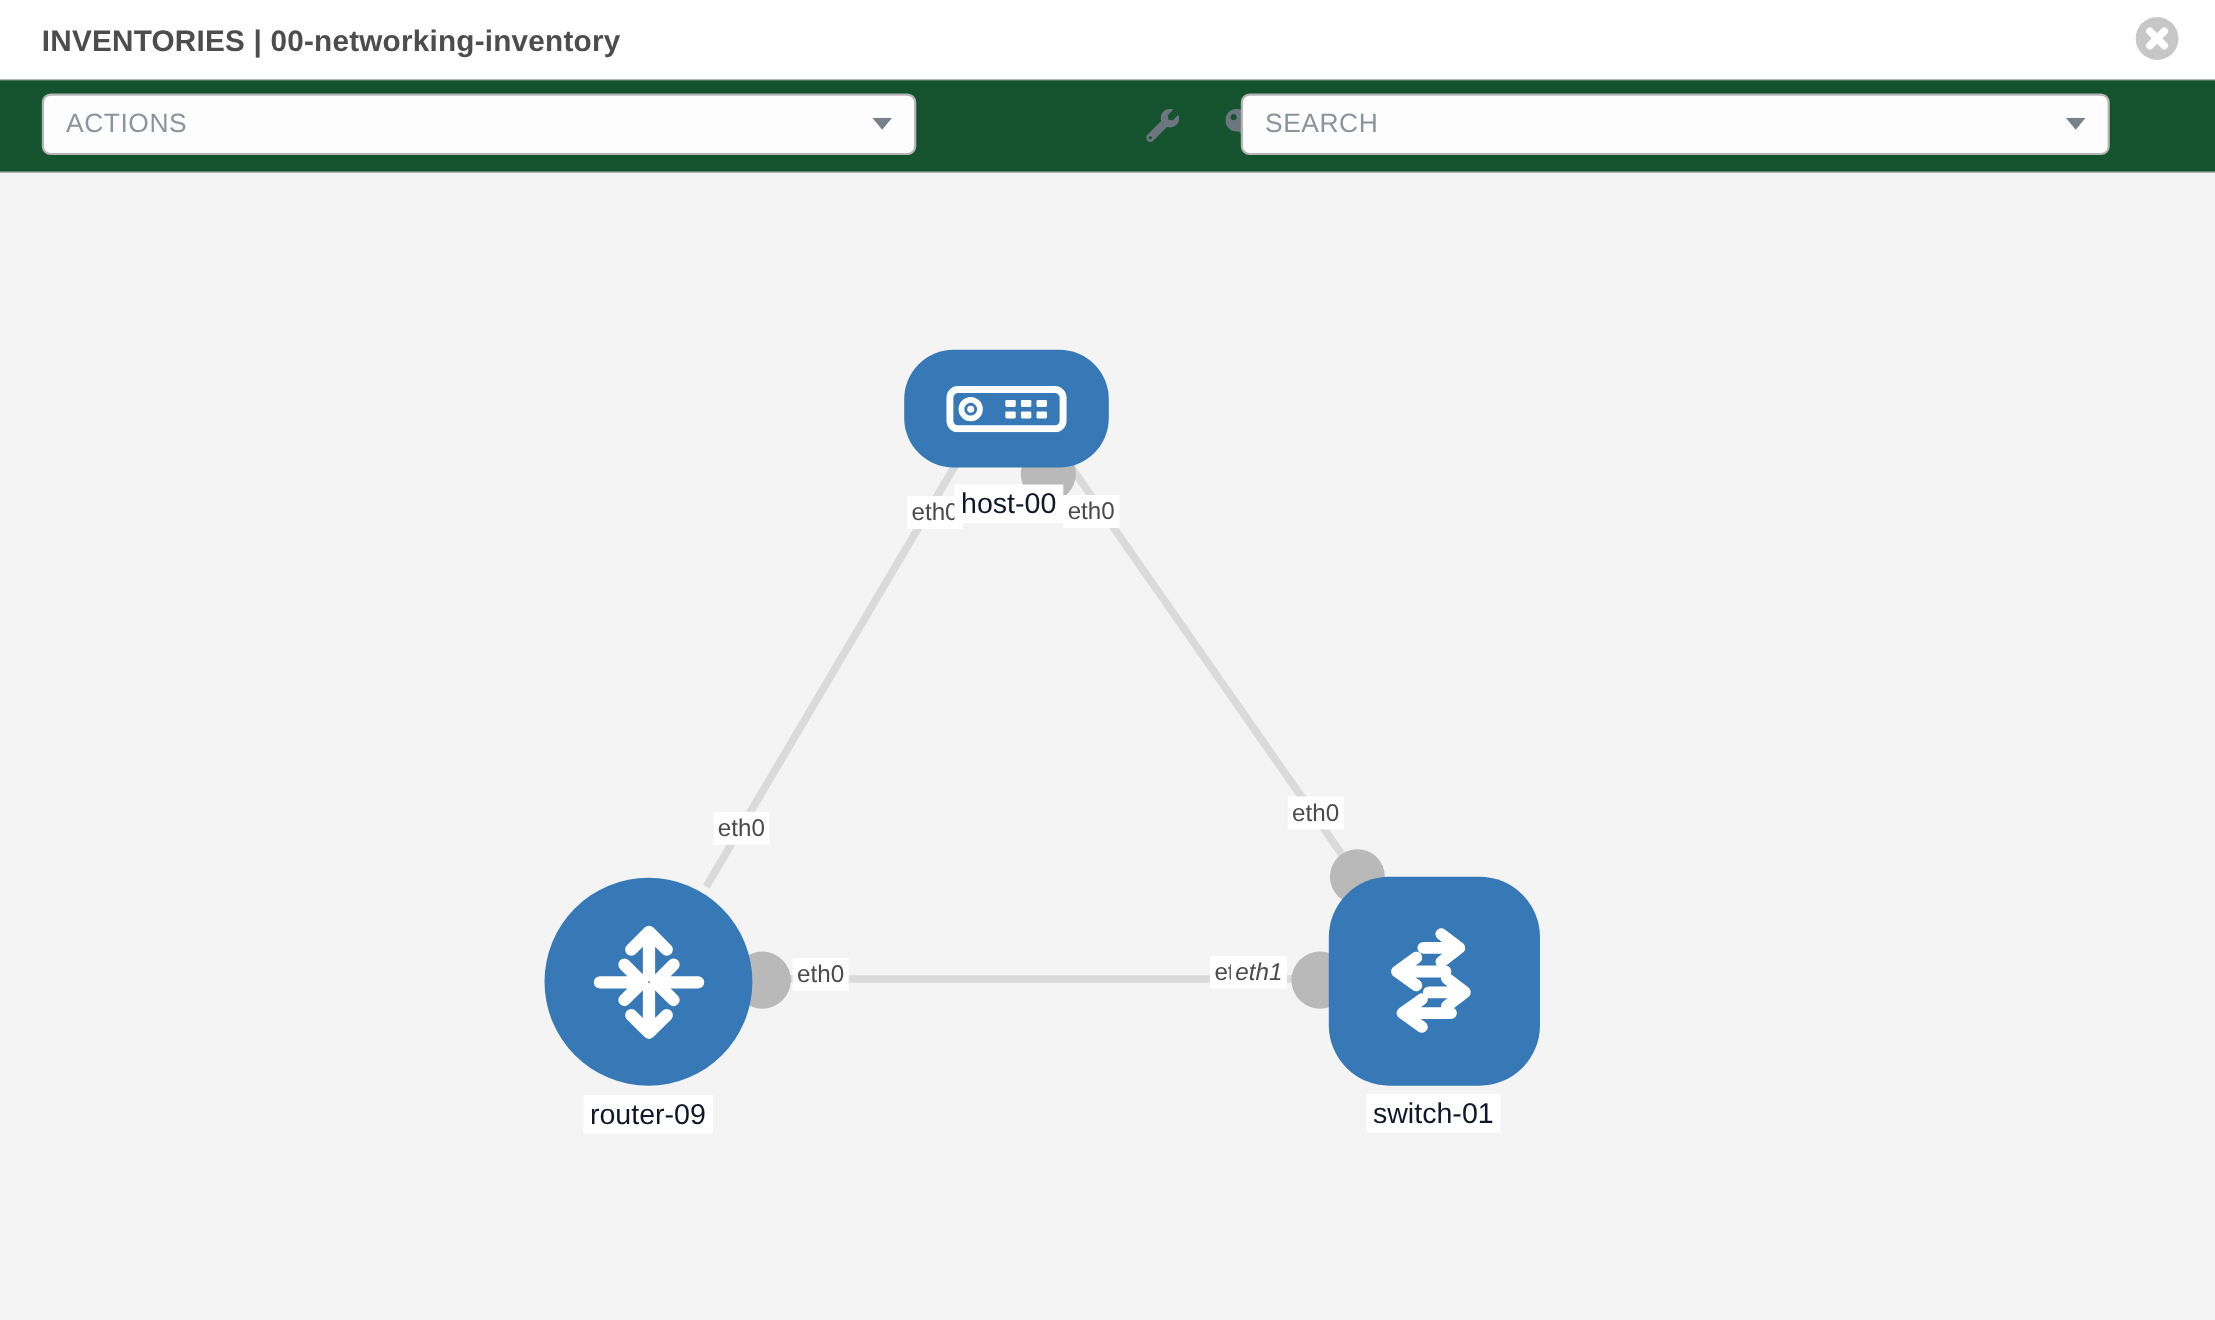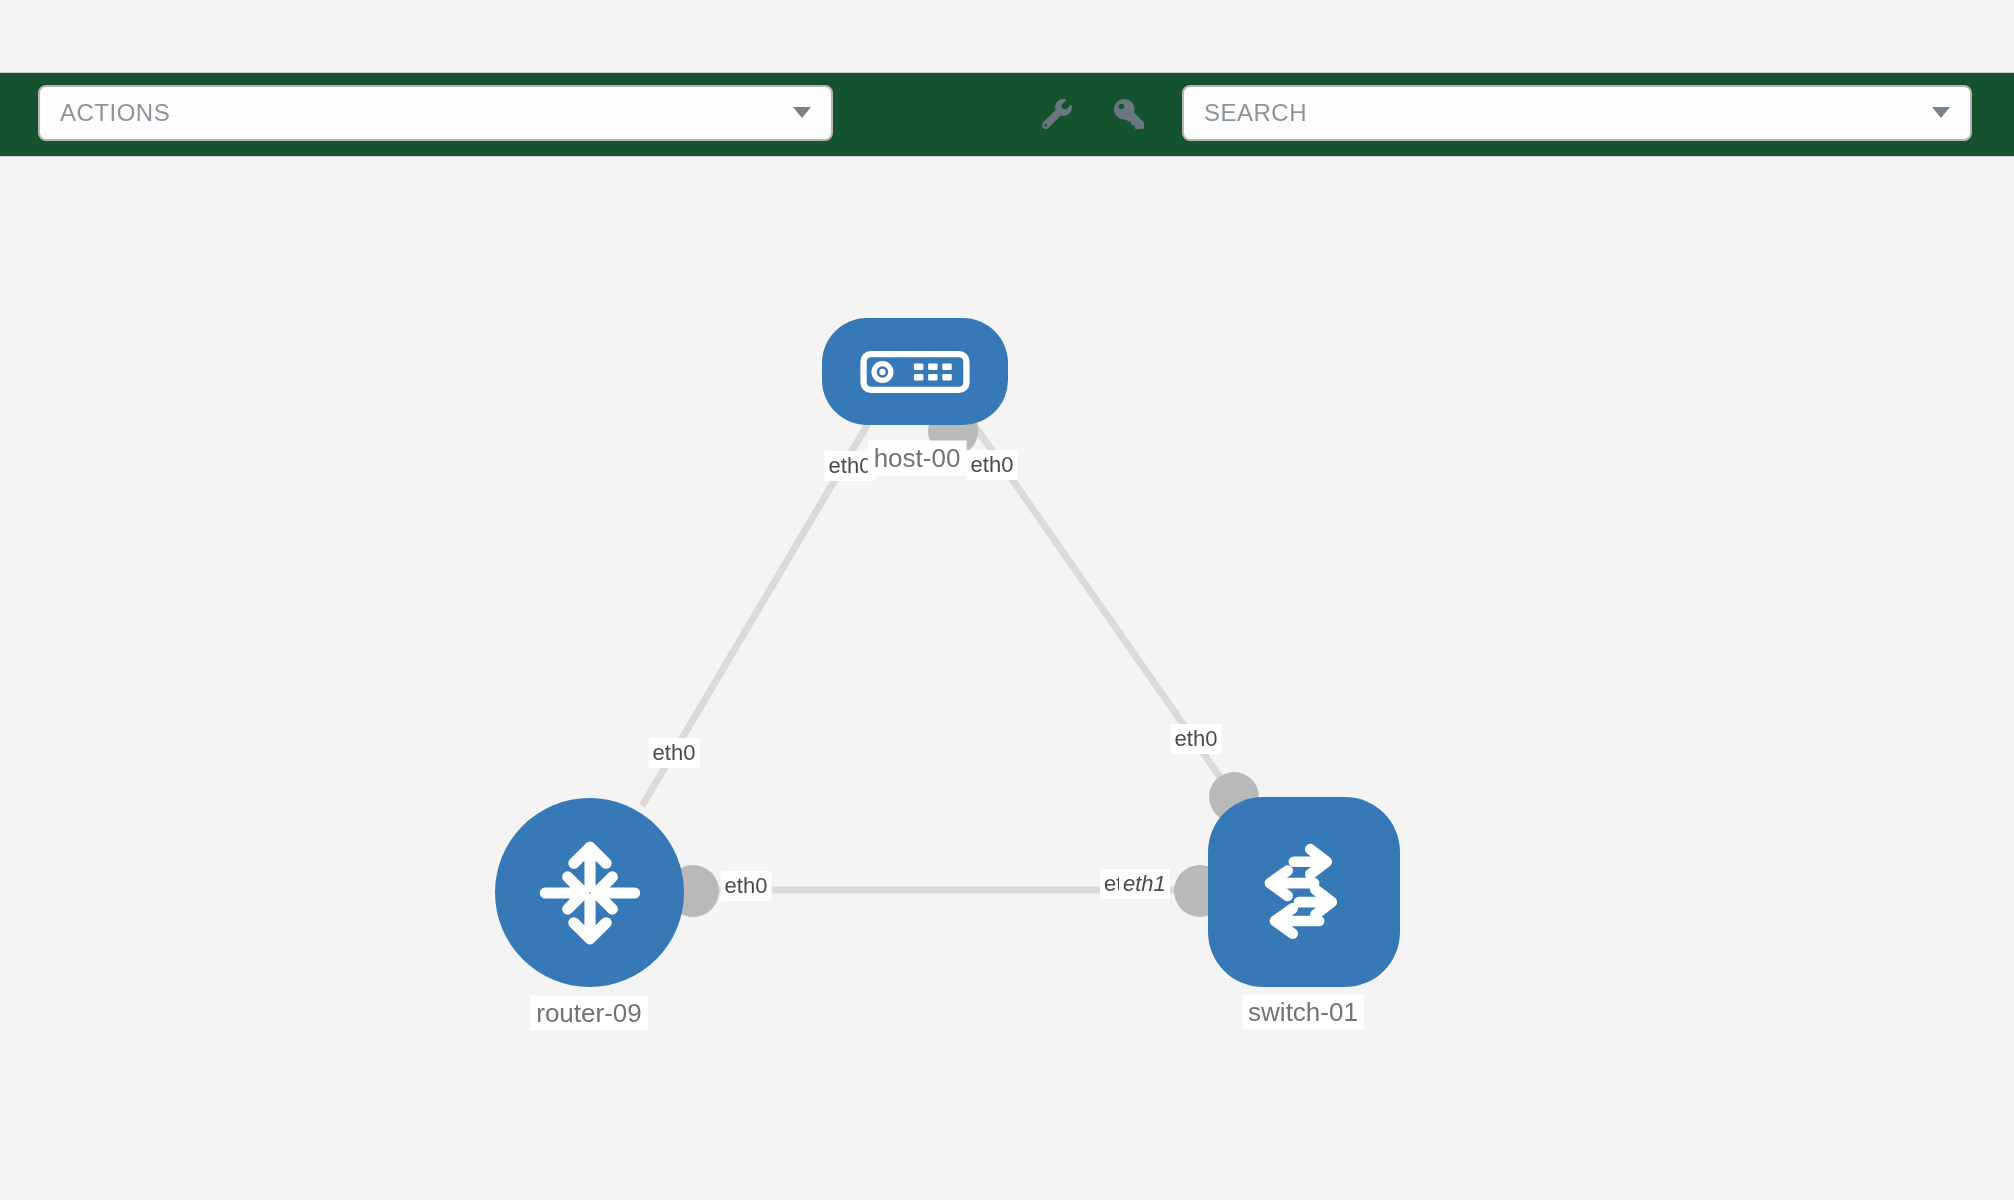--- a/index.html
+++ b/index.html
@@ -15,33 +15,33 @@
                background:transparent; cursor:pointer; padding:0; }
 
   
   .toolbar { position:absolute; top:72px; left:0; width:2014px; height:85px; background:#14532d;
              border-top:1px solid #cdcdcd; border-bottom:1px solid #cfcfcf; z-index:30; }
   .select-box { position:absolute; top:12px; height:56px; background:#fdfdfd;
                 border:2px solid #b5b5b5; border-radius:8px; display:flex; align-items:center;
                 justify-content:space-between; padding:0 20px; cursor:pointer; }
   .select-box .sel-label { font-size:24px; color:#8b949c; letter-spacing:0.5px; }
   .actions-box { left:38px; width:795px; }
-  .search-box { left:1182px; width:790px; }
+  .search-box { left:1128px; width:790px; }
   .tool-icons { position:absolute; top:0; left:1040px; height:85px; display:flex; align-items:center; gap:38px; }
   .icon-btn { width:34px; height:34px; background:transparent; border:none; cursor:pointer; padding:0; }
 
   
   .canvas { position:absolute; top:0; left:0; width:2014px; height:1200px; }
   .links-svg { position:absolute; top:0; left:0; }
   .node { position:absolute; background:#3779b7; display:flex; align-items:center; justify-content:center; cursor:pointer; z-index:5; }
   .node-host { left:822px; top:318px; width:186px; height:107px; border-radius:45px; }
   .node-router { left:495px; top:798px; width:189px; height:189px; border-radius:50%; }
   .node-switch { left:1208px; top:797px; width:192px; height:190px; border-radius:55px; }
 
-  .node-label { position:absolute; background:#ffffff; color:#737373; font-size:26px;
+  .node-label { position:absolute; background:#ffffff; color:#0f172a; font-size:26px;
                 padding:2px 6px; white-space:nowrap; transform:translate(-50%,-50%); z-index:8; }
   .iflabel { position:absolute; background:#ffffff; color:#4a4a4a; font-size:22px;
              padding:2px 4px; white-space:nowrap; z-index:7; }
   .iflabel.center { transform:translate(-50%,-50%); }
 
   
   .zoom-panel { position:absolute; left:1621px; top:1083px; width:393px; height:117px;
                 background:#ffffff; border-top:2px solid #bbbbbb; border-left:2px solid #bbbbbb;
                 border-top-left-radius:8px; z-index:20; }
   .zoom-level { position:absolute; top:11px; left:0; width:100%; text-align:center;
@@ -117,20 +117,29 @@
 
     <span class="iflabel center" style="left:850px; top:466px;">eth0</span>
     <span class="iflabel center" style="left:992px; top:465px;">eth0</span>
     <span class="iflabel center" style="left:674px; top:753px;">eth0</span>
     <span class="iflabel center" style="left:1196px; top:739px;">eth0</span>
     <span class="iflabel center" style="left:746px; top:886px;">eth0</span>
     <span class="iflabel" style="left:1100px; top:869px;">eth0</span>
     <span class="iflabel" style="left:1119px; top:869px;font-style:italic;">eth1</span>
   </div>
 
+  <div class="header">
+    <h1 class="page-title">INVENTORIES | 00-networking-inventory</h1>
+    <button class="close-btn">
+      <svg width="40" height="40" viewBox="0 0 40 40">
+        <circle cx="20" cy="20" r="19.5" fill="#c7c7c7"></circle>
+        <path d="M13.5 13.5 L26.5 26.5 M26.5 13.5 L13.5 26.5" stroke="#ffffff" stroke-width="7" stroke-linecap="round"></path>
+      </svg>
+    </button>
+  </div>
 
   <div class="toolbar">
     <div class="select-box actions-box">
       <span class="sel-label">ACTIONS</span>
       <svg width="18" height="12" viewBox="0 0 18 12">
         <polygon points="0,0 18,0 9,11" fill="#76818c"></polygon>
       </svg>
     </div>
 
     <div class="tool-icons">

